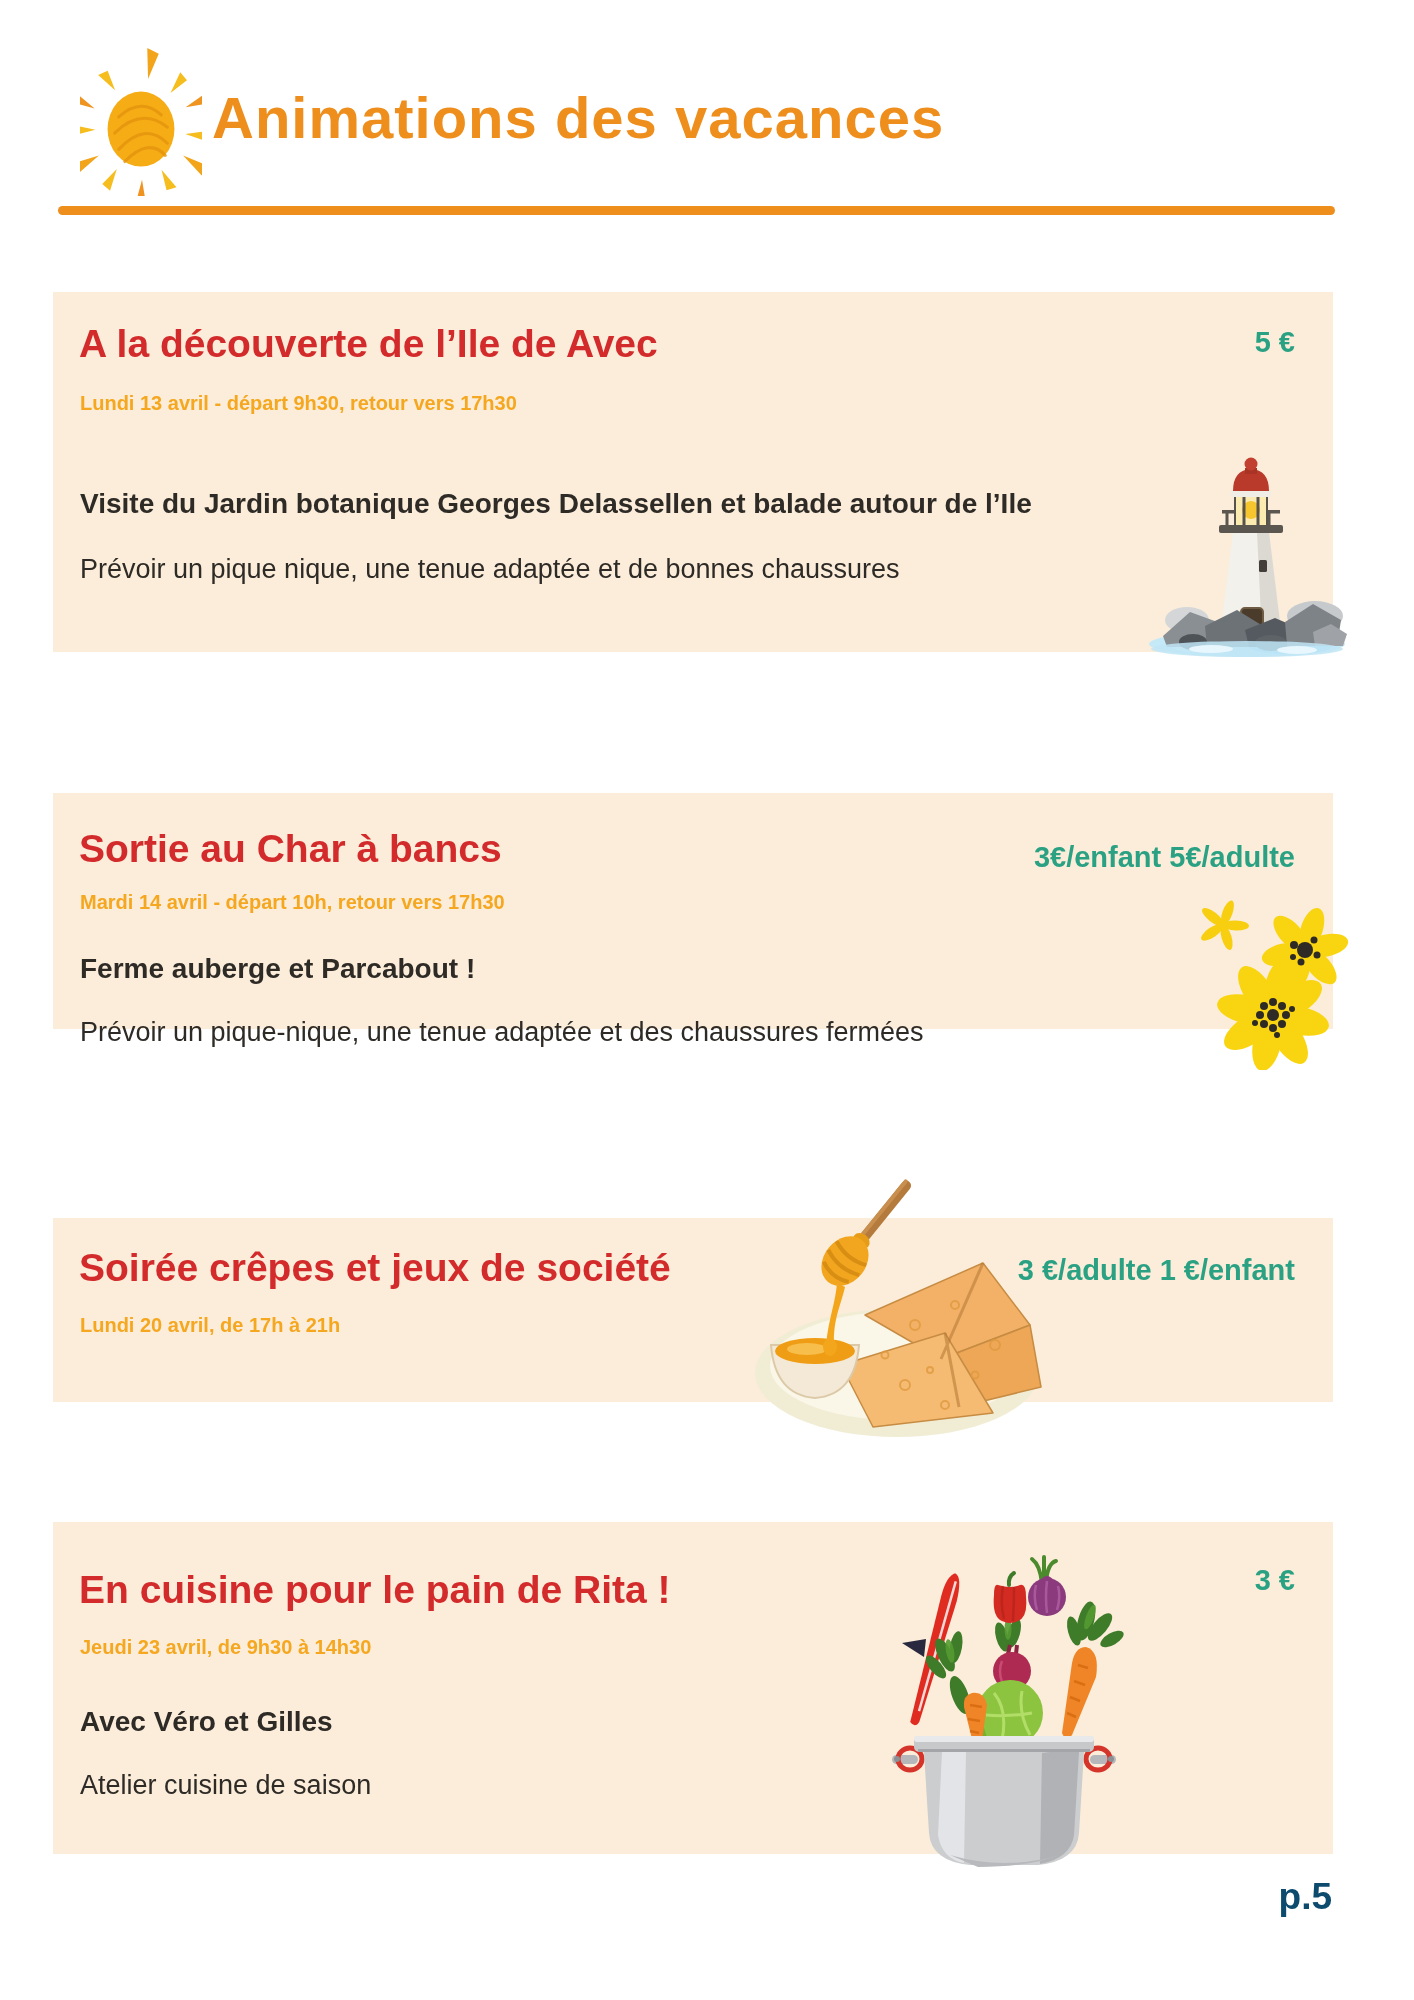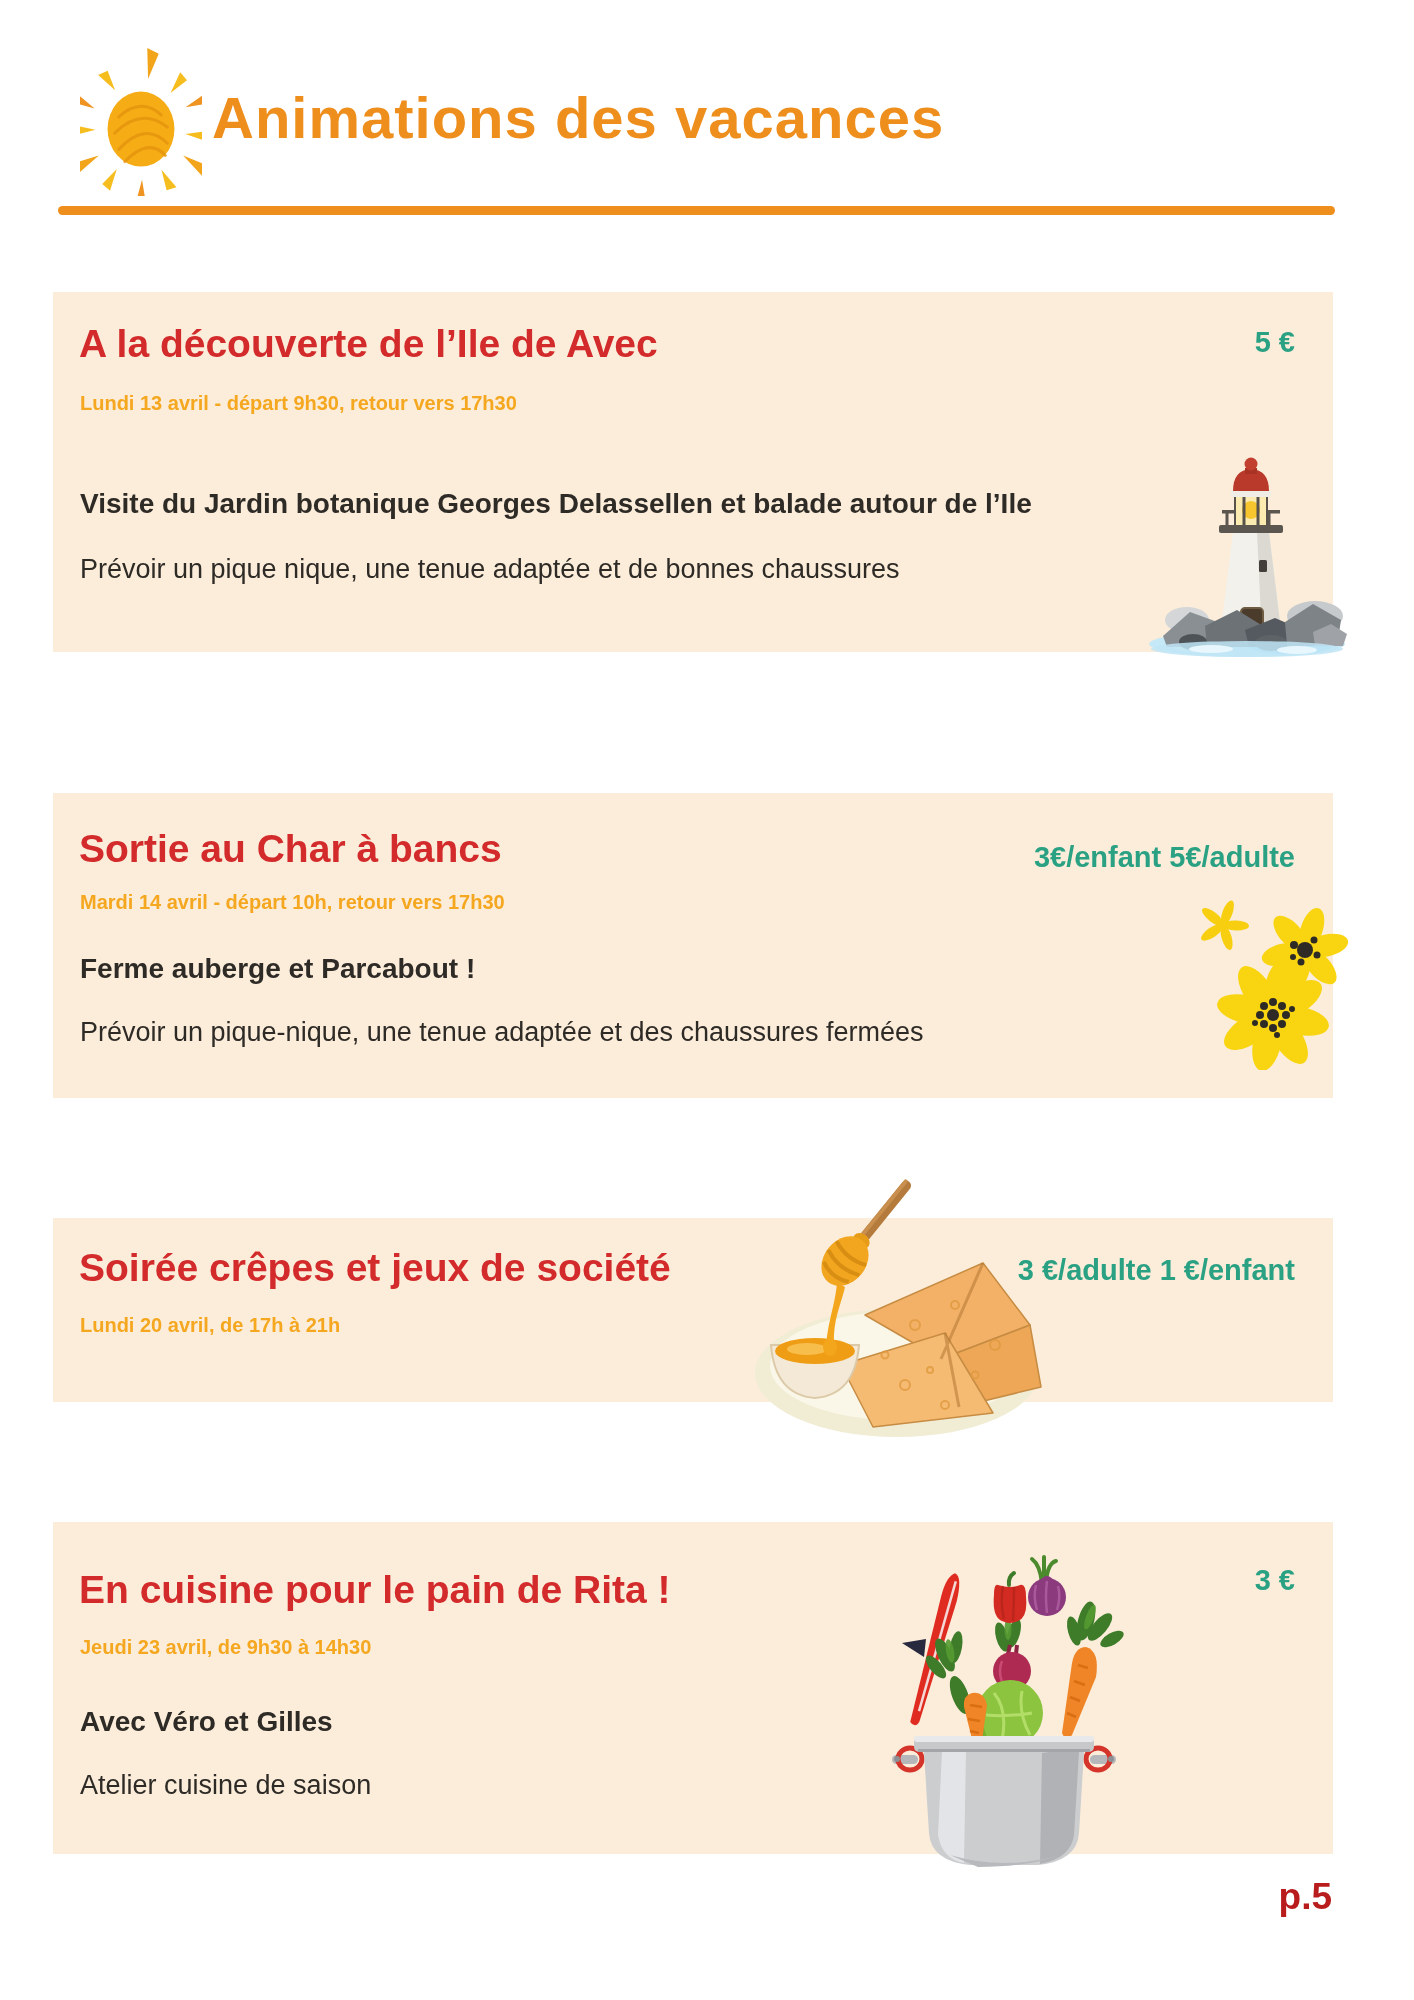--- a/index.html
+++ b/index.html
@@ -44,21 +44,21 @@
   .line {
     position:absolute; left:27px;
     font-size:27px; font-weight:400; color:#2E2A26; white-space:nowrap;
   }
   .line.b { font-weight:700; font-size:28px; }
 
   .illus { position:absolute; }
 
   .page-number {
     position:absolute; right:82px; top:1876px;
-    font-size:37px; font-weight:700; color:#b91c1c;
+    font-size:37px; font-weight:700; color:#0c4a6e;
   }
 </style>
 </head>
 <body>
 
 <div class="page">
 
   <svg class="sun" viewBox="0 0 120 148" aria-hidden="true">
     <g>
       <polygon points="55,2 67,6 60,32" fill="#F2A51B" transform="rotate(8 60 82)"></polygon>
@@ -114,21 +114,21 @@
       <path d="M140,182 L168,164 L196,180 L192,206 L142,206 Z" fill="#7E8388"></path>
       <path d="M168,192 L186,184 L202,194 L198,206 L170,206 Z" fill="#9FA3A7"></path>
       <ellipse cx="48" cy="202" rx="14" ry="8" fill="#4E5358"></ellipse>
       <ellipse cx="126" cy="203" rx="16" ry="8" fill="#5E6368"></ellipse>
       <ellipse cx="102" cy="209" rx="96" ry="8" fill="#BFE5F6" opacity=".85"></ellipse>
       <ellipse cx="66" cy="209" rx="22" ry="4" fill="#E8F7FD"></ellipse>
       <ellipse cx="152" cy="210" rx="20" ry="4" fill="#E8F7FD"></ellipse>
     </svg>
   </div>
 
-  <div class="card" style="top:793px; height:305px;">
+  <div class="card" style="top:793px; height:236px;">
     <div class="card-title" style="top:34px;">Sortie au Char à bancs</div>
     <div class="price" style="top:48px;">3€/enfant 5€/adulte</div>
     <div class="schedule" style="top:98px;">Mardi 14 avril - départ 10h, retour vers 17h30</div>
     <div class="line" style="top:224px;">Prévoir un pique-nique, une tenue adaptée et des chaussures fermées</div>
     <div class="line b" style="top:160px;">Ferme auberge et Parcabout !</div>
 
     <svg class="illus" style="left:1132px; top:102px; width:170px; height:175px;" viewBox="0 0 170 175" aria-hidden="true">
       <g transform="translate(38 30) rotate(20)" fill="#F7CF10">
         <ellipse cx="0" cy="-13" rx="5" ry="13"></ellipse>
         <ellipse cx="0" cy="-13" rx="5" ry="13" transform="rotate(72)"></ellipse>

